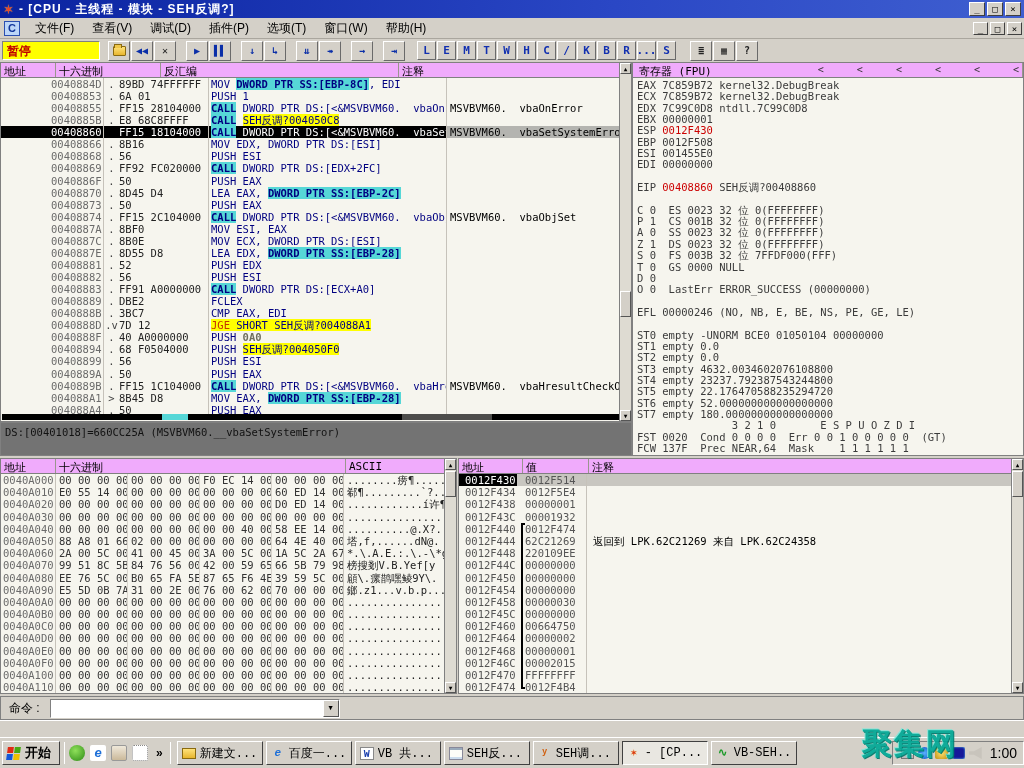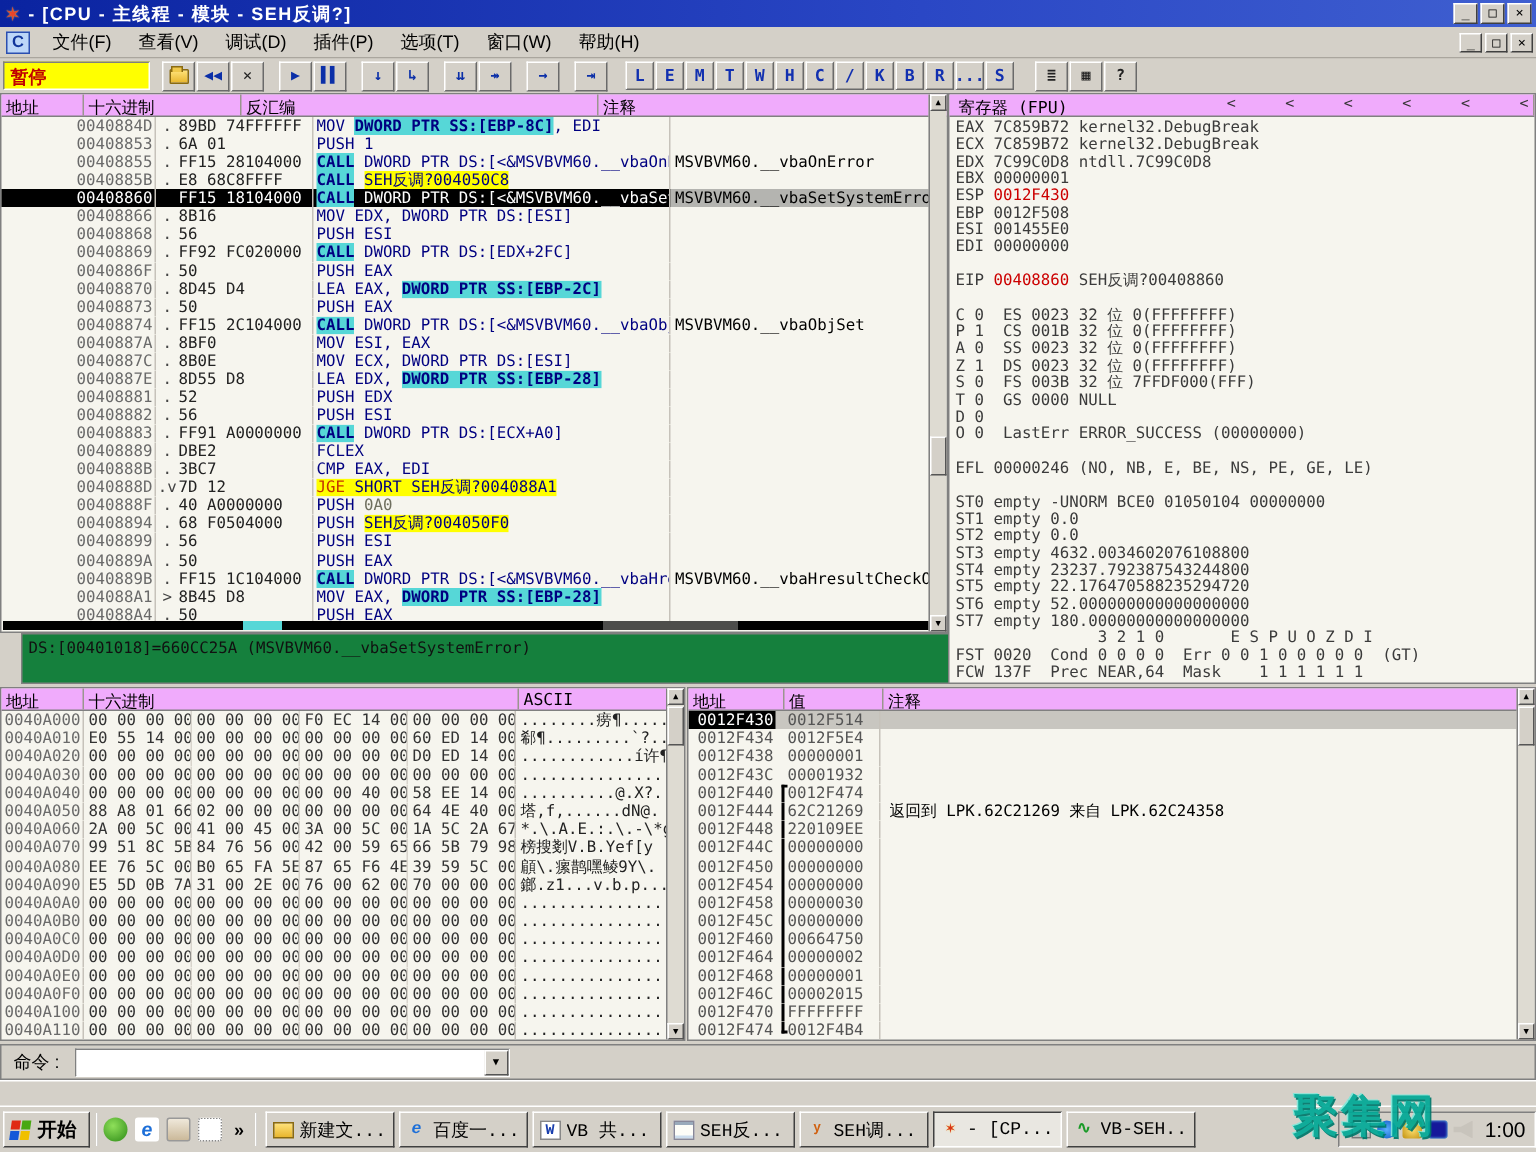--- a/index.html
+++ b/index.html
@@ -66,21 +66,21 @@
     white-space:pre; overflow:hidden; width:620px; }
   .c-addr { width:55px; color:#6a6a6a; border-right:1px solid #c6c2ba; padding-left:2px; overflow:hidden;margin-left:48px;}
   .c-hex { width:105px; display:flex; border-right:1px solid #c6c2ba; overflow:hidden; color:#222; }
   .c-mark { width:15px; color:#444; text-align:center; }
   .c-bytes { flex:1; overflow:hidden; }
   .c-asm { width:238px; border-right:1px solid #c6c2ba; color:#000080; overflow:hidden; padding-left:2px;}
   .c-com { flex:1; color:#000; overflow:hidden; padding-left:3px; }
   .hl-cyan { background:#56d7d7; color:#000080;font-weight:bold; }
   .hl-yellow { background:#ffff00; color:#000080; }
   .hl-redyellow { background:#ffff00; color:#c43500; }
-  .hl-gray { color:#6f6f5f; }
+  .hl-gray { color:#6f6f5f;font-weight:bold; }
   .hl-red { color:#cc0000; }
   .drow.sel { background:#000; }
   .drow.sel .c-addr { color:#fff; }
   .drow.sel .c-hex { color:#fff; }
   .drow.sel .c-mark { color:#fff; }
   .drow.sel .c-asm { color:#fff; }
   .drow.sel .c-asm span:not(.hl-cyan):not(.hl-yellow) { color:#fff; }
   .drow.sel .c-com { background:#b4b4b0; color:#000; }
   .partial-row { position:absolute; left:1px; bottom:1px; width:618px; height:6px; background:#000; }
   .partial-row .frag1 { position:absolute; left:160px; width:26px; height:6px; background:#56d7d7; }
@@ -88,21 +88,21 @@
 
   .vscroll { position:absolute; top:0; right:0; width:12px; bottom:0;
     background:#dedbd2; border-left:1px solid #808080; }
   .sbtn { position:absolute; left:0; width:11px; height:11px; background:#d4d0c8;
     border:1px solid; border-color:#fff #555 #555 #fff; font-size:6px; text-align:center;
     line-height:9px; color:#000; }
   .sbtn.up { top:0; } .sbtn.dn { bottom:0; }
   .sthumb { position:absolute; left:0; width:11px; height:26px; background:#d4d0c8;
     border:1px solid; border-color:#fff #555 #555 #fff; }
 
-  .info-pane { left:14px; top:360px; width:632px; height:34px; background:#15803d;
+  .info-pane { left:0; top:360px; width:632px; height:34px; background:#737373;
     border:1px solid #808080; font-size:10.5px; color:#111; padding:3px 4px;
     white-space:pre; font-family:"DejaVu Sans Mono",monospace; }
 
   .regs { left:632px; top:0; width:392px; height:394px; }
   .regs .pane-head { justify-content:flex-start; padding-left:3px; }
   .reg-title { border-right:none !important; font-size:11px; }
   .caret-row { margin-left:auto; display:flex; gap:33px; padding-right:8px; }
   .caret-row i { font-style:normal; font-size:10px; color:#333; }
   .rline { height:11.35px; font-size:10.5px; line-height:11.4px; white-space:pre;
     color:#3b3b3b; padding-left:4px; overflow:hidden; }

